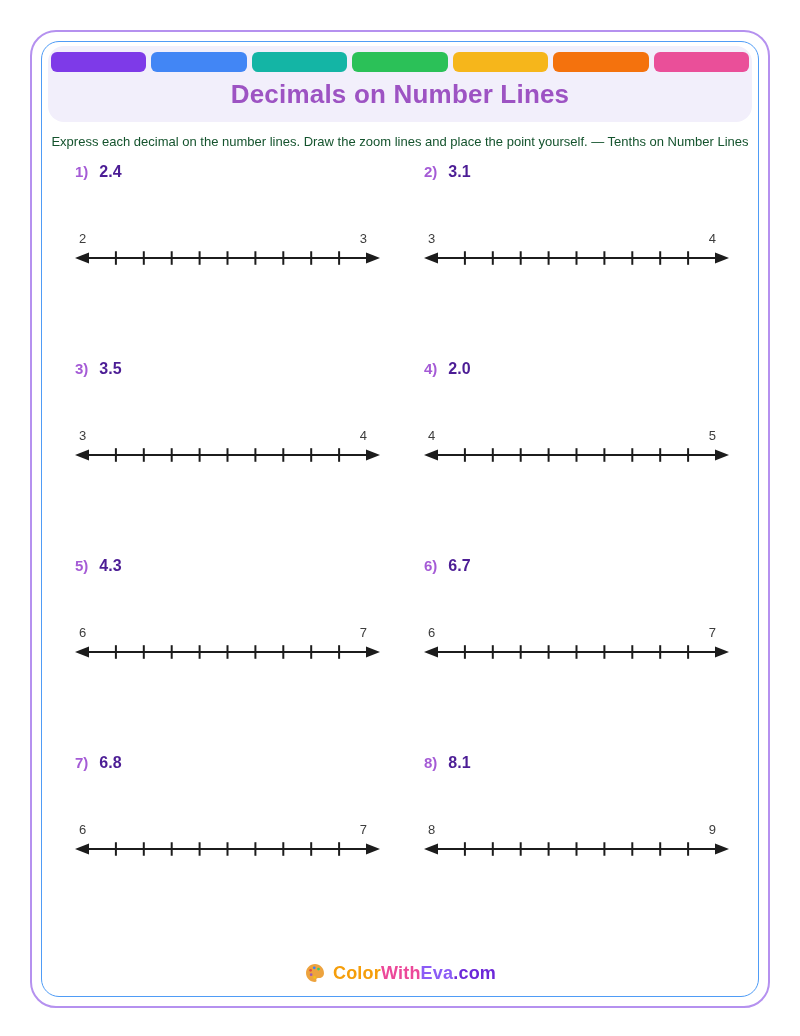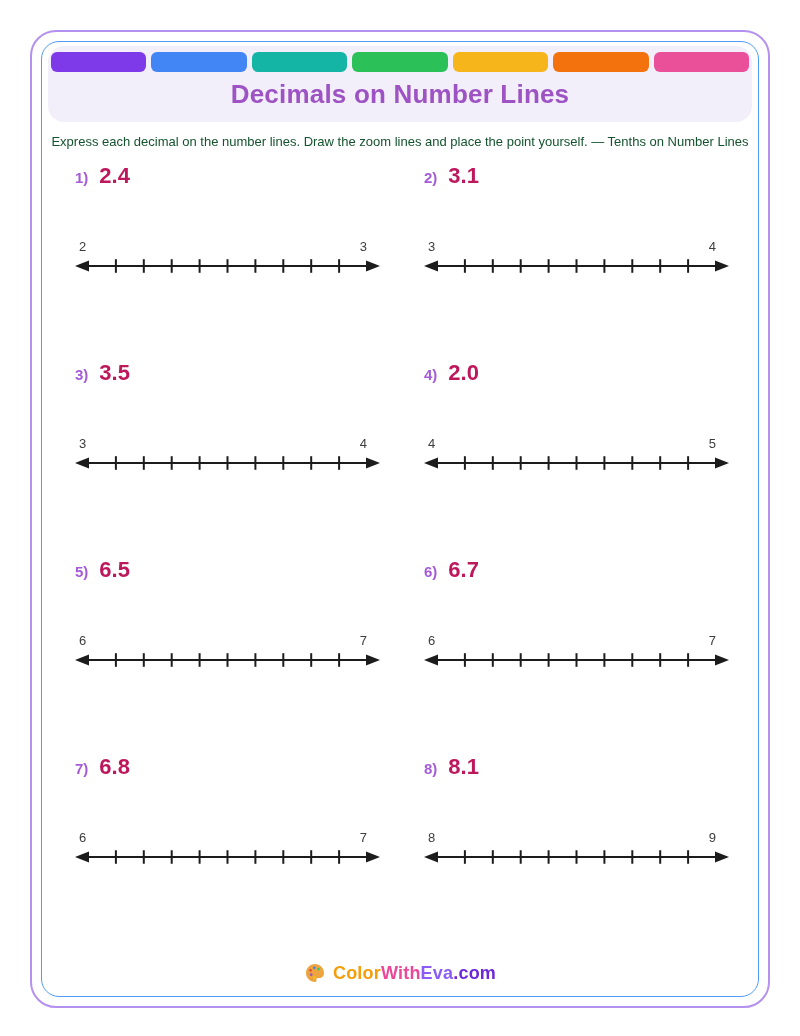--- a/index.html
+++ b/index.html
@@ -34,21 +34,21 @@
   .field { display:flex; gap:4px; align-items:baseline; }
   .blank-line { color:#555; }
   .instructions { text-align:center; font-size:13px; color:#14532d; margin-top:12px; }
   .problems {
     display:grid; grid-template-columns:305px 305px; column-gap:44px;
     padding:0 33px; margin-top:14px;
   }
   .problem { height:197px; }
   .p-head { display:flex; align-items:baseline; gap:11px; }
   .p-num { font-size:15px; font-weight:bold; color:#a55bd6; }
-  .p-val { font-size:22px; font-weight:bold; color:#be185d; }
+  .p-val { font-size:16px; font-weight:bold; color:#4c1d95; }
   .nl { margin-top:50px; width:305px; }
   .nl-labels {
     display:flex; justify-content:space-between; padding:0 13px 0 4px;
     font-size:13px; color:#3d3d3d; height:17px;
   }
   svg.nl-svg { display:block; width:305px; height:20px; }
   svg.nl-svg line.main { stroke:#1c1c1c; stroke-width:2.2; }
   svg.nl-svg polygon { fill:#1c1c1c; }
   svg.nl-svg g.ticks line { stroke:#1c1c1c; stroke-width:2; }
   .footer { margin-top:auto; text-align:center; padding-bottom:12px; }
@@ -191,21 +191,21 @@
                 <line x1="236.2" x2="236.2" y1="3.2" y2="16.8"></line>
                 <line x1="264.1" x2="264.1" y1="3.2" y2="16.8"></line>
               </g>
           </svg>
         </div>
       </div>
 
       <div class="problem">
         <div class="p-head">
           <span class="p-num">5)</span>
-          <span class="p-val">6.5</span>
+          <span class="p-val">4.3</span>
         </div>
         <div class="nl">
           <div class="nl-labels">
             <span>6</span>
             <span>7</span>
           </div>
           <svg class="nl-svg" viewBox="0 0 305 20">
             <line class="main" x1="5" y1="10" x2="300" y2="10"></line>
             <polygon points="0,10 14,4.4 14,15.6"></polygon>
             <polygon points="305,10 291,4.4 291,15.6"></polygon>

